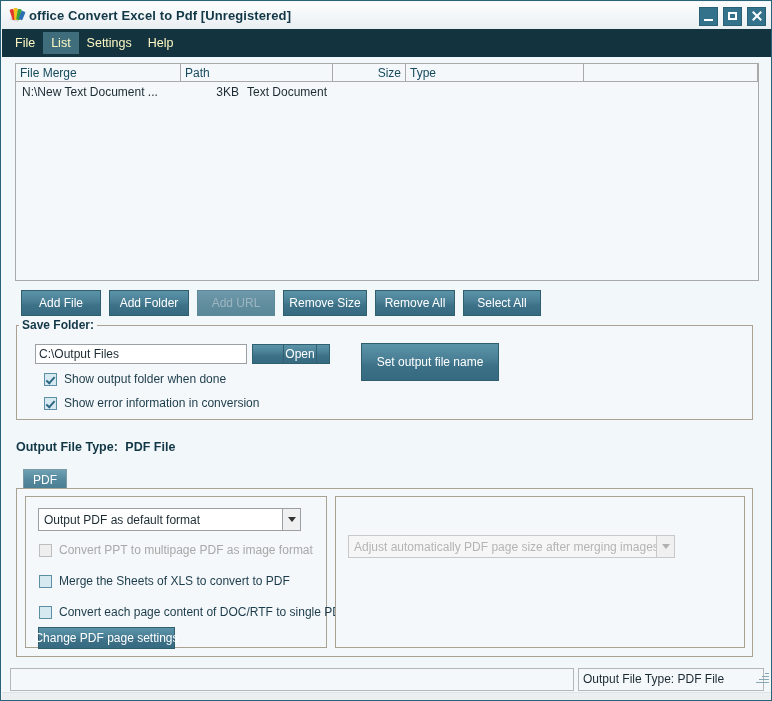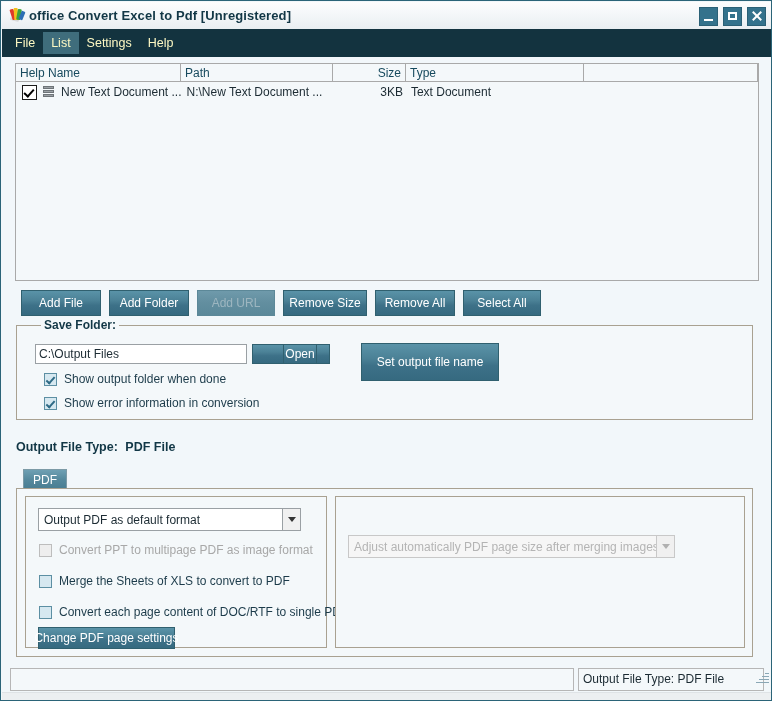--- a/index.html
+++ b/index.html
@@ -241,21 +241,21 @@
     border: 1px solid #a9a191;
     background: #f4f8fa;
     box-sizing: border-box;
   }
   .group-save {
     left: 14px; top: 268px;
     width: 737px; height: 95px;
   }
   .group-title {
     position: absolute;
-    left: 24px; top: -8px;
+    left: 2px; top: -8px;
     background: #f4f8fa;
     padding: 0 3px;
     font-size: 12px;
     font-weight: bold;
     color: #123746;
     white-space: nowrap;
   }
   .folder-input {
     position: absolute;
     left: 18px; top: 18px;
@@ -503,37 +503,28 @@
       <div class="menu-item">File</div>
       <div class="menu-item active">List</div>
       <div class="menu-item">Settings</div>
       <div class="menu-item">Help</div>
     </div>
 
   <div class="body-area">
 
     <div class="filelist">
       <div class="fl-header" id="fl-header">
-          <div class="fl-th" style="width: 165px;">Help Name</div>
+          <div class="fl-th" style="width: 165px;">File Merge</div>
           <div class="fl-th" style="width: 152px;">Path</div>
           <div class="fl-th num" style="width: 73px;">Size</div>
           <div class="fl-th" style="width: 178px;">Type</div>
           <div class="fl-th" style="width: 174px;"></div>
         </div>
       <div id="fl-rows">
           <div class="fl-row">
-            <div class="fl-cell" style="width: 165px; display: flex; align-items: center; padding: 0px;">
-              <span class="row-check"></span>
-              <span class="doc-icon">
-                <i></i>
-                <i></i>
-                <i></i>
-              </span>
-              <span style="padding-left: 6px; font-size: 12px; white-space: nowrap;">New Text Document ...</span>
-            </div>
             <div class="fl-cell" style="width: 152px;">N:\New Text Document ...</div>
             <div class="fl-cell num" style="width: 73px;">3KB</div>
             <div class="fl-cell" style="width: 178px;">Text Document</div>
             <div class="fl-cell" style="width: 174px;"></div>
           </div>
         </div>
     </div>
 
     <div class="btn-row" id="btn-row">
         <div class="btn" style="width: 80px;">Add File</div>

